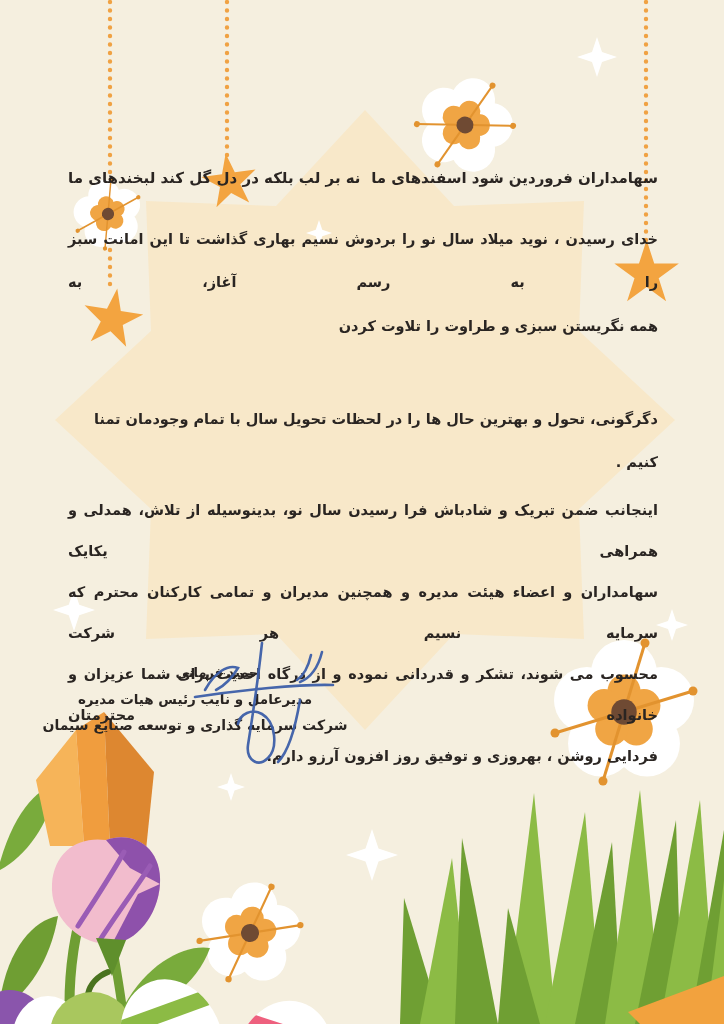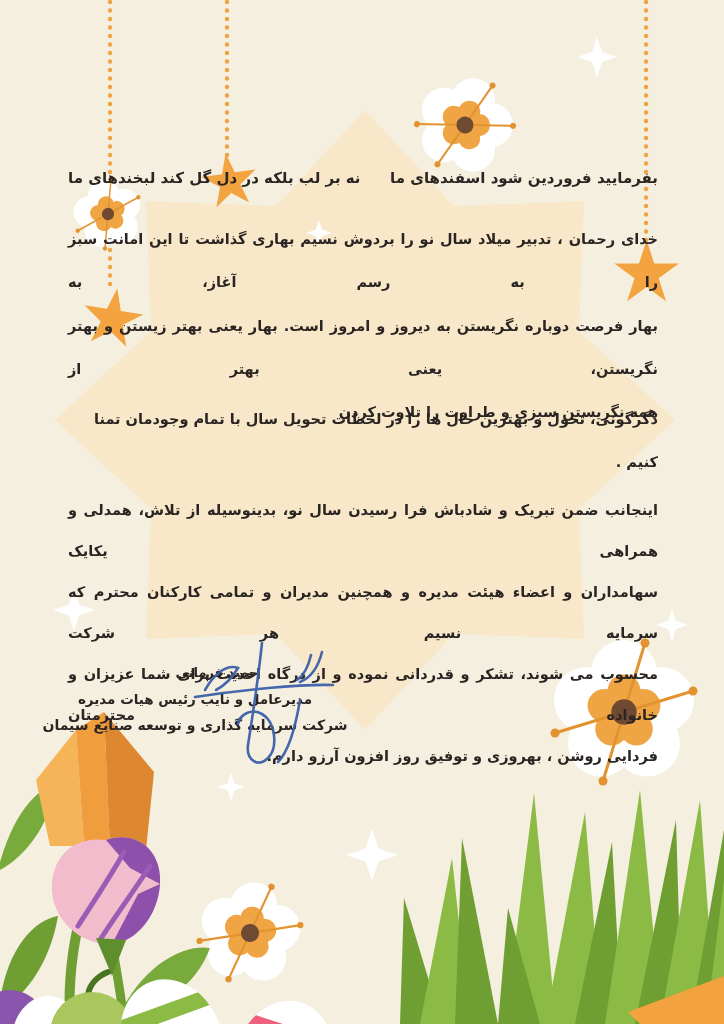--- a/index.html
+++ b/index.html
@@ -149,30 +149,29 @@
       <polygon points="605,1024 640,790 662,1024" fill="#8cbb45"></polygon>
       <polygon points="635,1024 676,820 682,1024" fill="#6f9f33"></polygon>
       <polygon points="660,1024 700,800 716,1024" fill="#8cbb45"></polygon>
       <polygon points="690,1024 724,830 724,1024" fill="#6f9f33"></polygon>
       <polygon points="706,1024 724,880 724,1024" fill="#8cbb45"></polygon>
       <polygon points="628,1012 724,976 724,1024 640,1024" fill="#f2a23e"></polygon>
     </g>
   </svg>
 
   <div class="txt bodycol verse">
-    <span>بفرمایید فروردین شود اسفندهای ما</span>
+    <span>سهامداران فروردین شود اسفندهای ما</span>
     <span>نه بر لب بلکه در دل گل کند لبخندهای ما</span>
   </div>
 
   <div class="txt bodycol para p1">
-    <div class="ln jl">خدای رحمان ، تدبیر میلاد سال نو را بردوش نسیم بهاری گذاشت تا این امانت سبز را به رسم آغاز، به</div>
+    <div class="ln jl">خدای رسیدن ، نوید میلاد سال نو را بردوش نسیم بهاری گذاشت تا این امانت سبز را به رسم آغاز، به</div>
   </div>
 
   <div class="txt bodycol para p2">
-    <div class="ln jl">بهار فرصت دوباره نگریستن به دیروز و امروز است. بهار یعنی بهتر زیستن و بهتر نگریستن، یعنی بهتر از</div>
     <div class="ln ll">همه نگریستن سبزی و طراوت را تلاوت کردن</div>
   </div>
 
   <div class="txt bodycol para p3">
     <div class="ln ll">دگرگونی، تحول و بهترین حال ها را در لحظات تحویل سال با تمام وجودمان تمنا کنیم .</div>
   </div>
 
   <div class="txt bodycol para p4">
     <div class="ln jl">اینجانب ضمن تبریک و شادباش فرا رسیدن سال نو، بدینوسیله از تلاش، همدلی و همراهی یکایک</div>
     <div class="ln jl">سهامداران و اعضاء هیئت مدیره و همچنین مدیران و تمامی کارکنان محترم که سرمایه نسیم هر شرکت</div>

